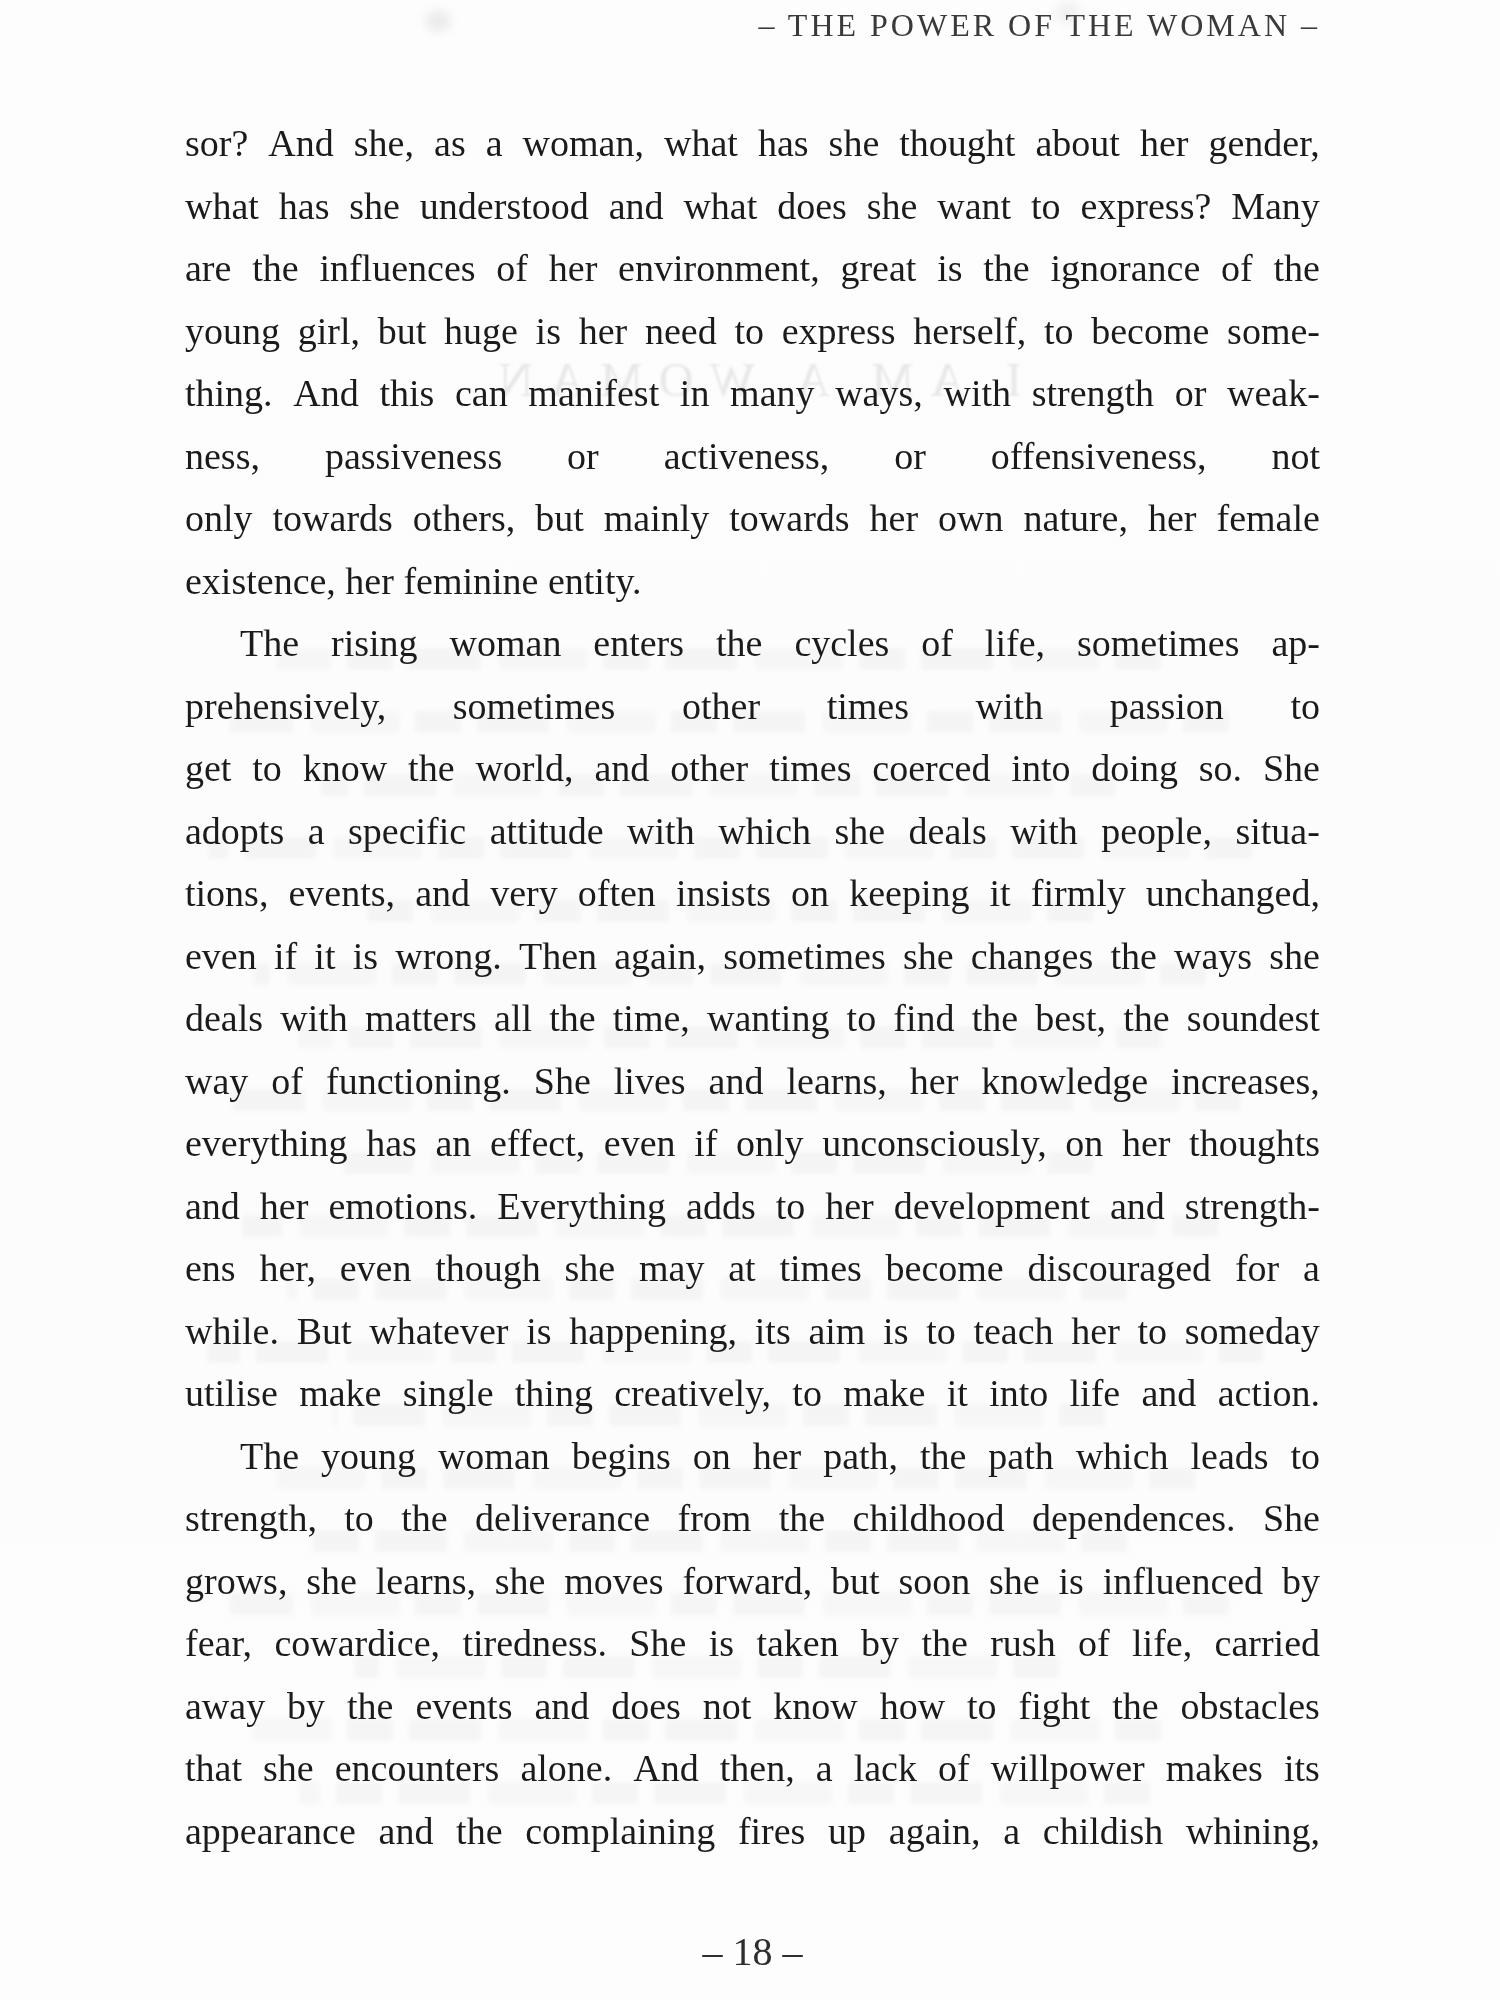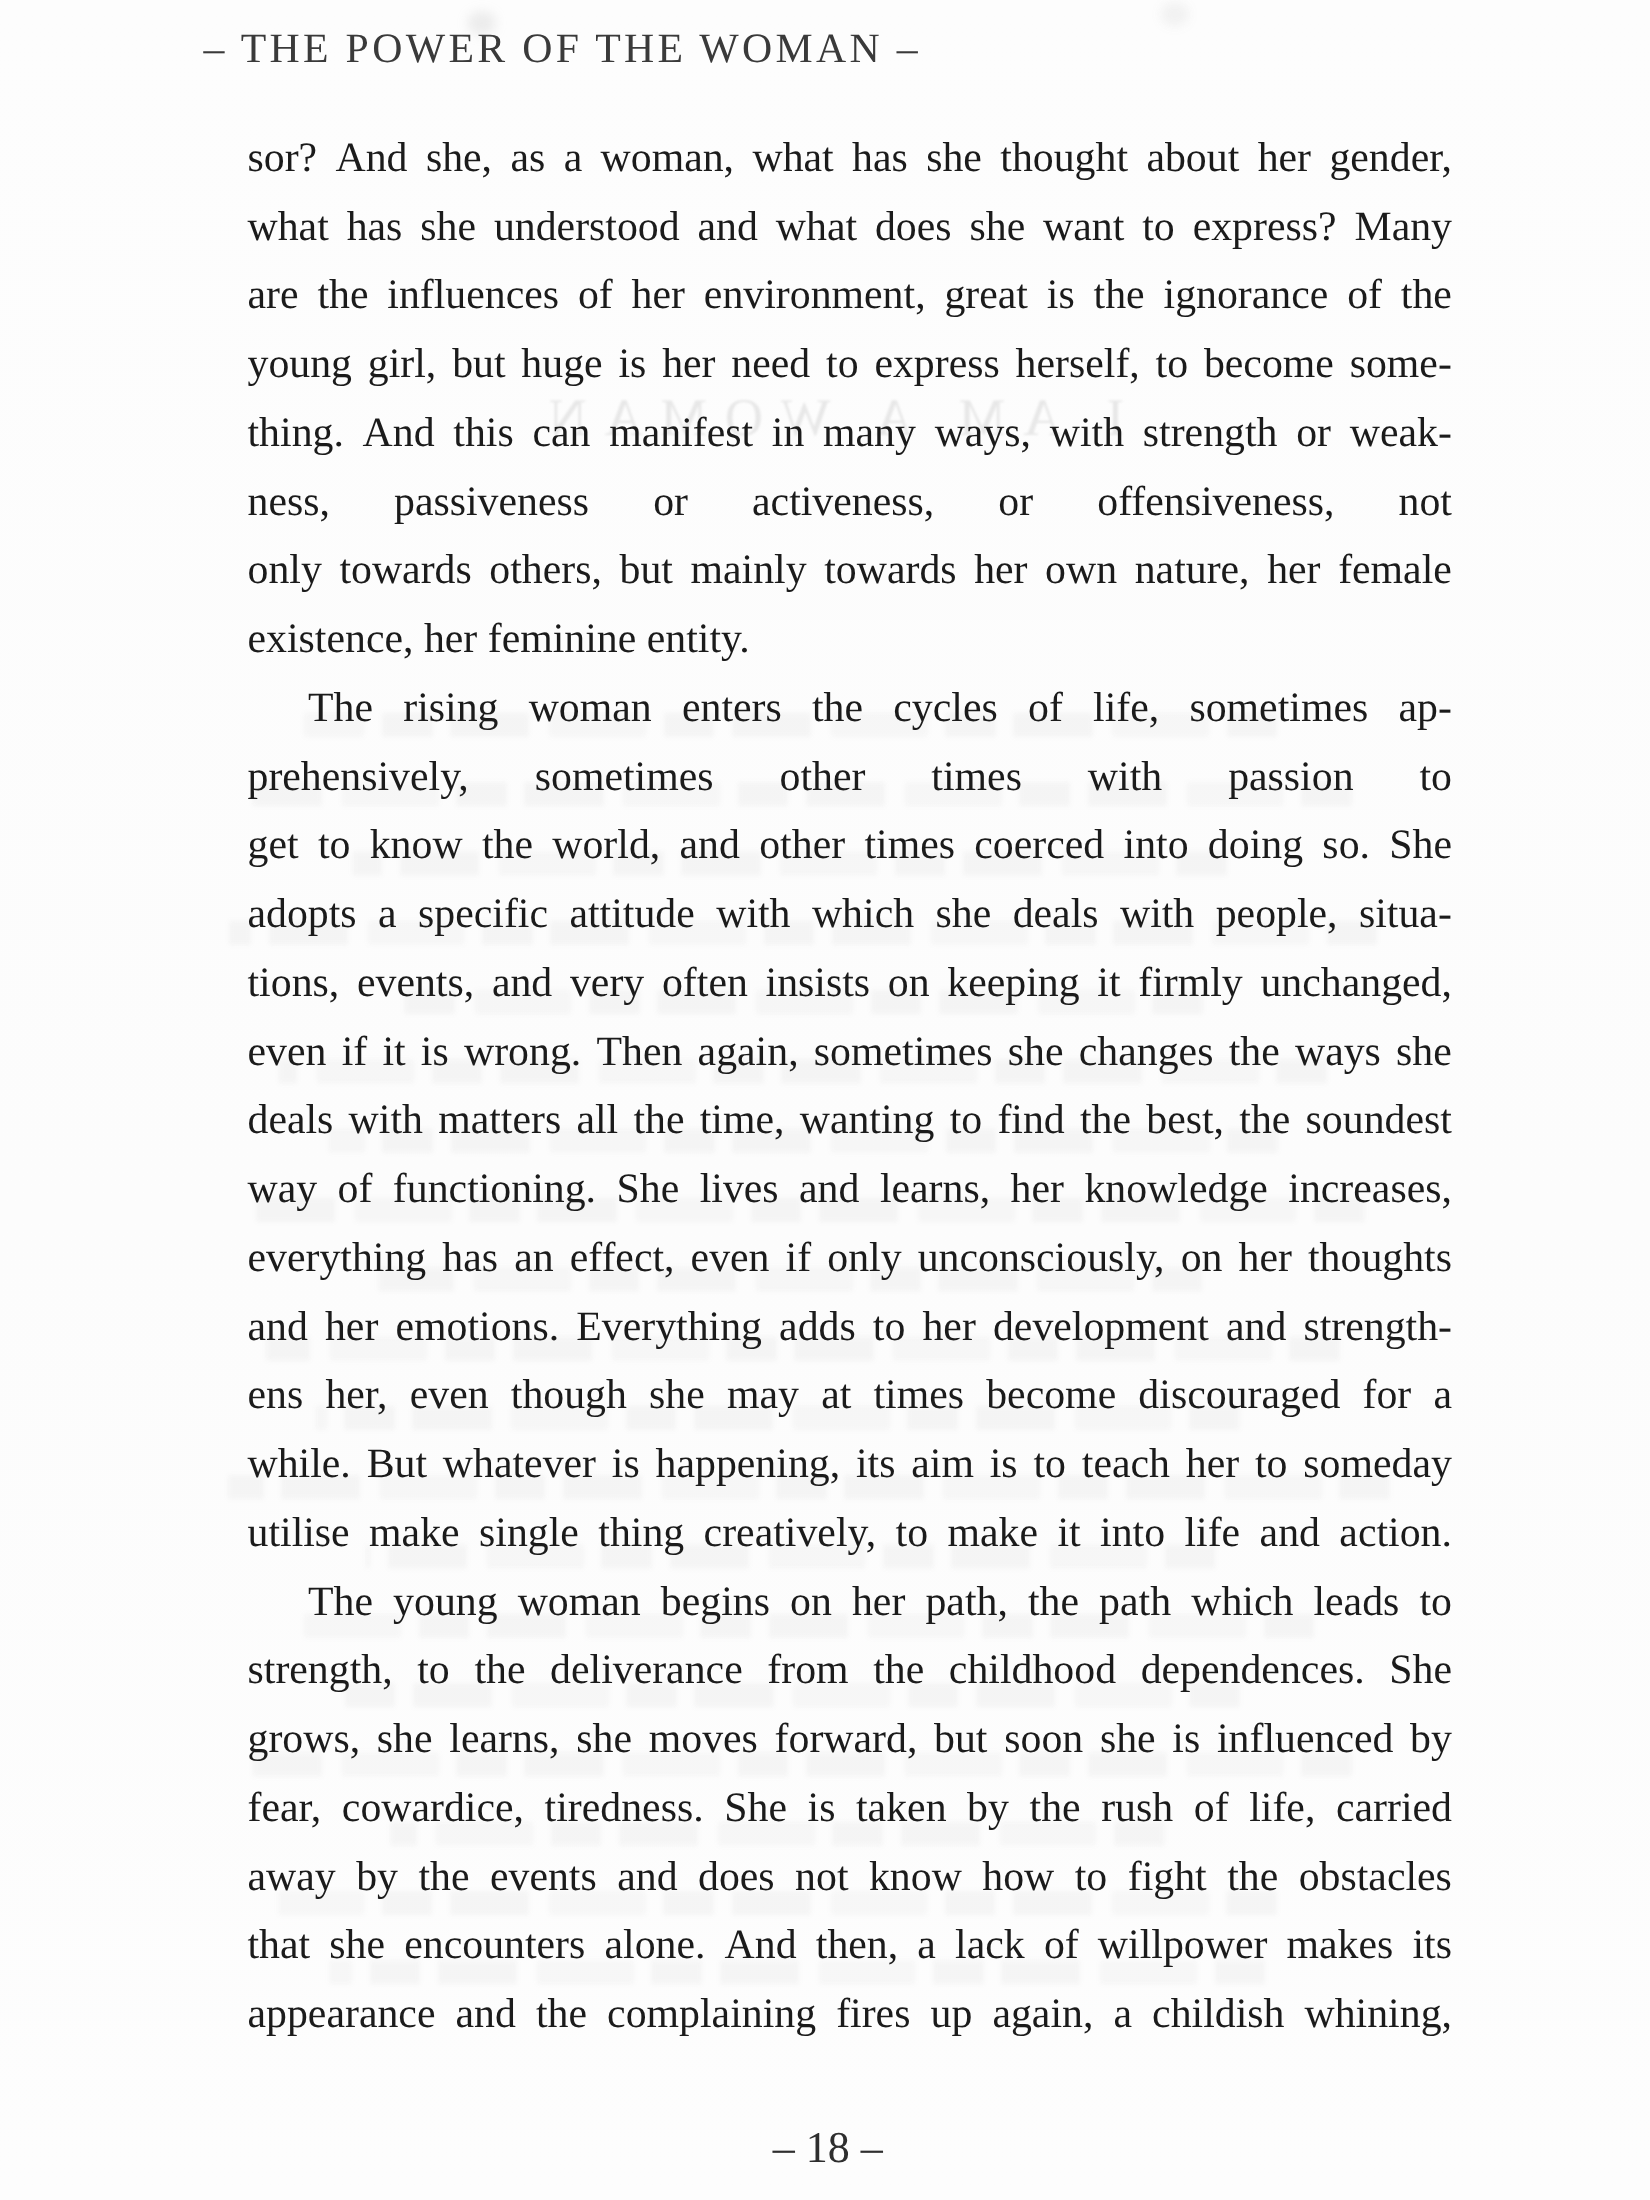--- a/index.html
+++ b/index.html
@@ -4,28 +4,28 @@
 <style>
   html,body { margin:0; padding:0; background:#ffffff; }
   .page {
     position:relative; width:1500px; height:2000px;
     background:linear-gradient(180deg,#fdfdfd 0%, #fcfcfc 55%, #fdfdfd 100%);
     overflow:hidden;
     font-family:"Liberation Serif","DejaVu Serif",serif;
     color:#1b1b1b;
   }
   .running-header {
-    position:absolute; top:22px; left:185px; width:1135px;
-    text-align:left; font-size:38px; letter-spacing:3px;
+    position:absolute; top:7px; left:185px; width:1135px;
+    text-align:right; font-size:32px; letter-spacing:3px;
     color:#3a3a3a; white-space:nowrap;
   }
   .column { position:absolute; left:185px; top:112px; width:1135px; }
   .line {
     height:62.5px; line-height:62.5px; font-size:38px;
-    display:flex; justify-content:space-between; white-space:nowrap;margin-left:40px;
+    display:flex; justify-content:space-between; white-space:nowrap;
   }
   .line.plain { display:block; }
   .line.indent { padding-left:55px; }
   .page-number {
     position:absolute; top:1928px; left:185px; width:1135px;
     text-align:center; font-size:40px; color:#2e2e2e;
   }
   
   .ghost-heading {
     position:absolute; top:352px; left:185px; width:1135px;

